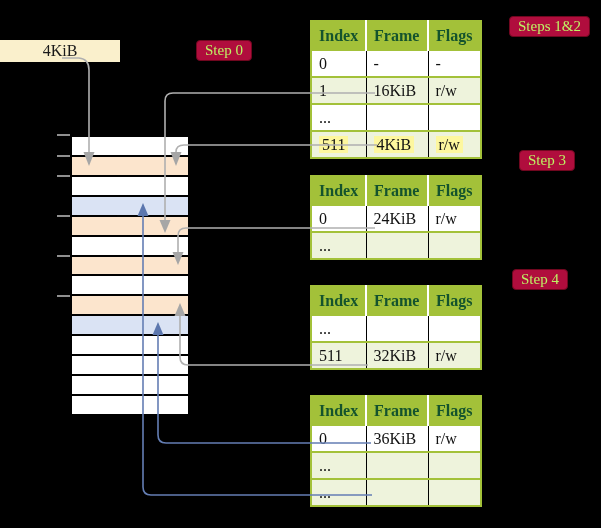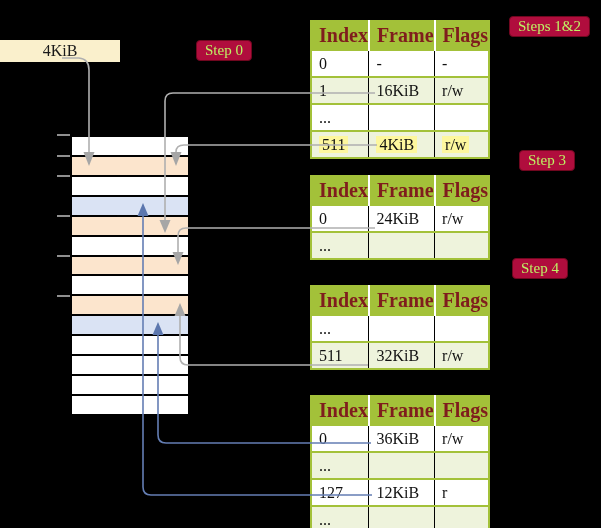--- a/index.html
+++ b/index.html
@@ -28,22 +28,22 @@
   .mem-row:last-child{border-bottom:none;}
   .mem-row.white{background:#ffffff;}
   .mem-row.peach{background:#fce5cd;}
   .mem-row.blue{background:#dae3f4;}
   
   table.pt{
     position:absolute;border-collapse:collapse;table-layout:fixed;
     border:2px solid #a3c139;z-index:1;background:#fff;
   }
   table.pt th{
-    background:#a3c139;color:#7f1d1d;font-size:20px;font-weight:bold;
-    text-align:center;padding:2px 0 2px 7px;height:23px;border-left:2px solid #fff;
+    background:#a3c139;color:#14532d;font-size:16px;font-weight:bold;
+    text-align:left;padding:2px 0 2px 7px;height:23px;border-left:2px solid #fff;
   }
   table.pt th:first-child{border-left:none;}
   table.pt td{
     font-size:16px;color:#111;padding:0 0 0 7px;height:25px;
     border-left:1px solid #000;border-top:2px solid #a3c139;
     background:#fff;white-space:nowrap;overflow:hidden;
   }
   table.pt td:first-child{border-left:none;}
   table.pt tr.alt td{background:#eef3dc;}
   .hl{background:#fdf79e;padding:0 3px;}
@@ -91,21 +91,21 @@
 
     <path class="ln-blue" d="M 372 495 L 151 495 Q 143 495 143 487 L 143 216"></path>
     <polygon class="ah-blue" points="137.5,216 148.5,216 143,203"></polygon>
   </svg>
 
   <div class="frame-label">4KiB</div>
 
   <div class="badge" style="left:196px;top:40px;">Step 0</div>
   <div class="badge" style="left:509px;top:16px;">Steps 1&amp;2</div>
   <div class="badge" style="left:519px;top:150px;">Step 3</div>
-  <div class="badge" style="left:512px;top:258px;">Step 4</div>
+  <div class="badge" style="left:512px;top:269px;">Step 4</div>
 
   <div class="mem-col">
     <div class="mem-row white"></div>
     <div class="mem-row peach"></div>
     <div class="mem-row white"></div>
     <div class="mem-row blue"></div>
     <div class="mem-row peach"></div>
     <div class="mem-row white"></div>
     <div class="mem-row peach"></div>
     <div class="mem-row white"></div>
@@ -225,25 +225,20 @@
       <tr>
         <td>0</td>
         <td>36KiB</td>
         <td>r/w</td>
       </tr>
       <tr class="alt">
         <td>...</td>
         <td></td>
         <td></td>
       </tr>
-      <tr>
-        <td>127</td>
-        <td>12KiB</td>
-        <td>r</td>
-      </tr>
       <tr class="alt">
         <td>...</td>
         <td></td>
         <td></td>
       </tr>
     </tbody>
   </table>
 
 </div>
 

